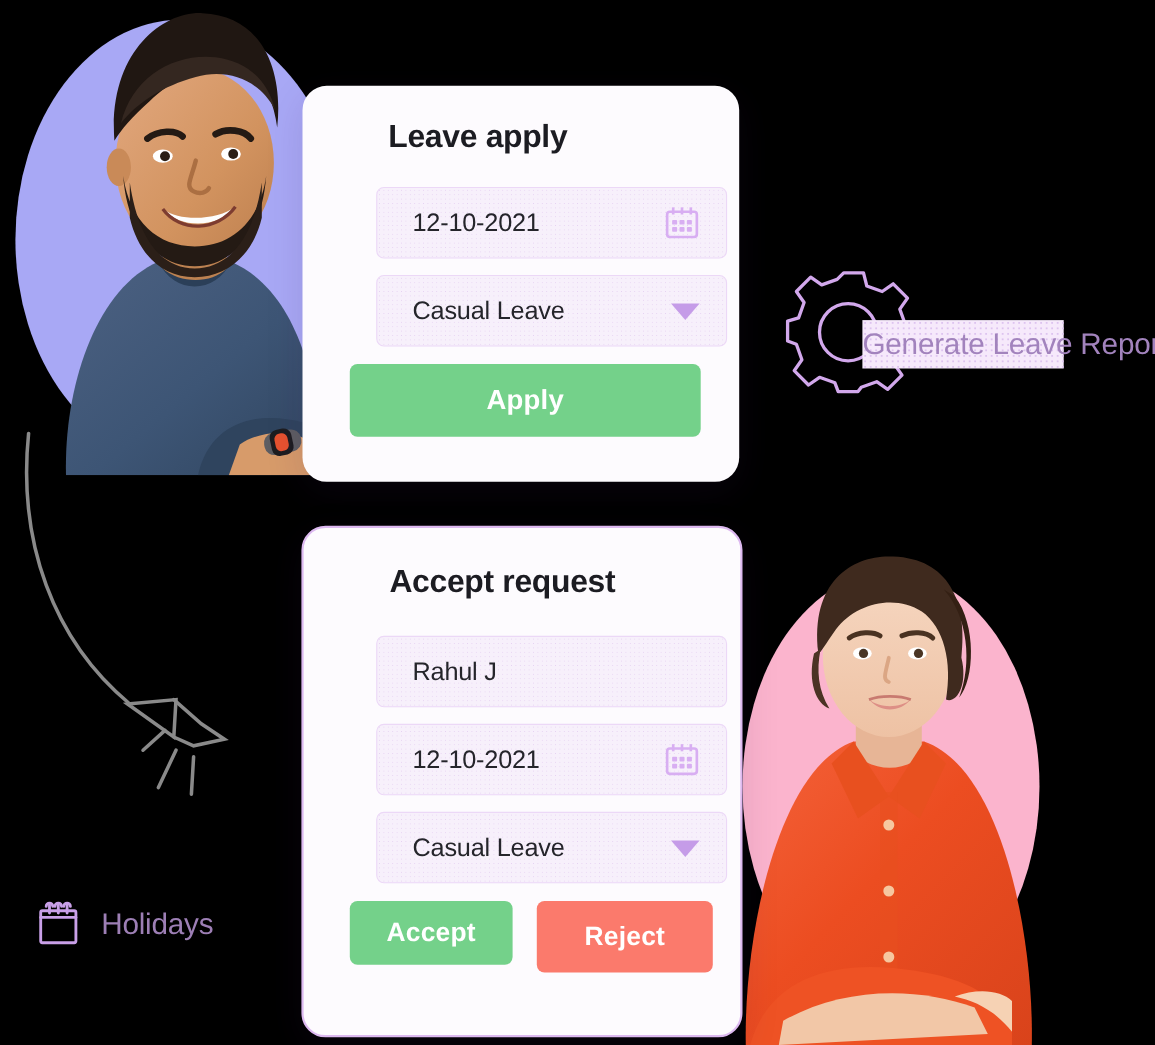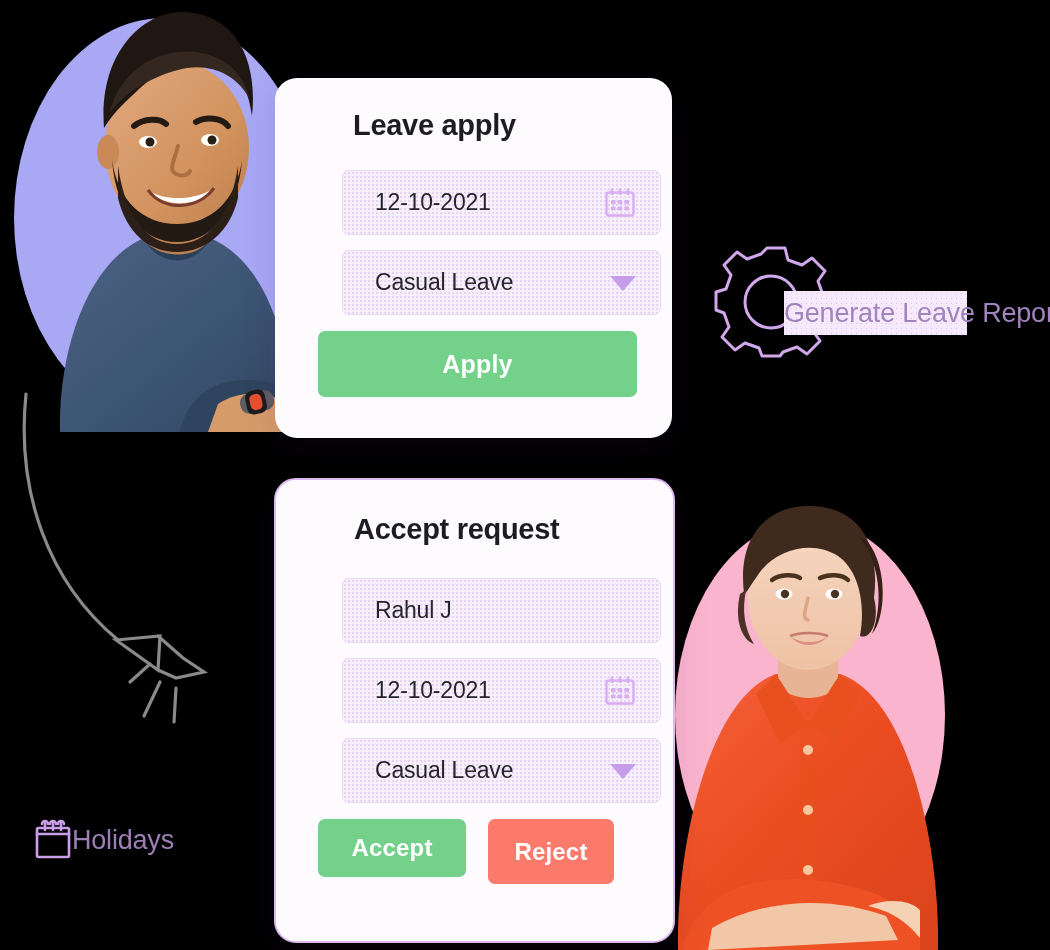--- a/index.html
+++ b/index.html
@@ -154,21 +154,21 @@
     left: 318px;
     top: 819px;
     width: 148px;
     height: 58px;
     background: #74d18a;
     font-size: 24px;
   }
   #reject-button {
     left: 488px;
     top: 819px;
-    width: 126px;
+    width: 160px;
     height: 65px;
     background: #fb7a6c;
     font-size: 24px;
   }
 
   
   #generate-report-group {
     position: absolute;
     left: 722px;
     top: 240px;
@@ -201,21 +201,21 @@
     line-height: 46px;
   }
 
   
   #holidays-group {
     position: absolute;
     left: 34px;
     top: 820px;
     display: flex;
     align-items: center;
-    gap: 0;
+    gap: 20px;
   }
   #holidays-label {
     font-size: 27px;
     color: #9d7fb5;
     letter-spacing: -0.2px;
   }
 
   
   #hand-arrow {
     position: absolute;

